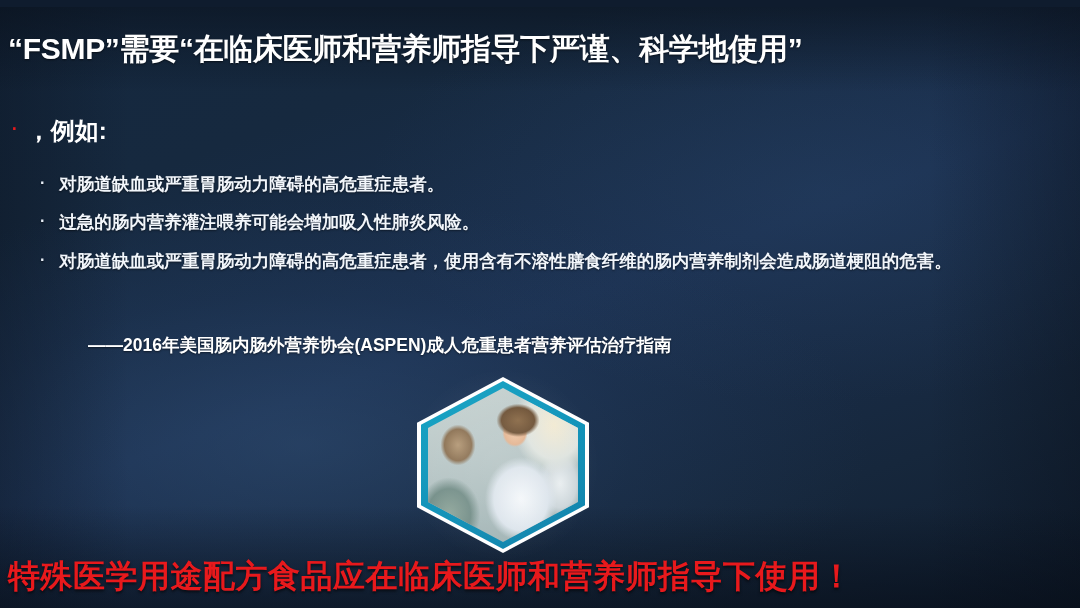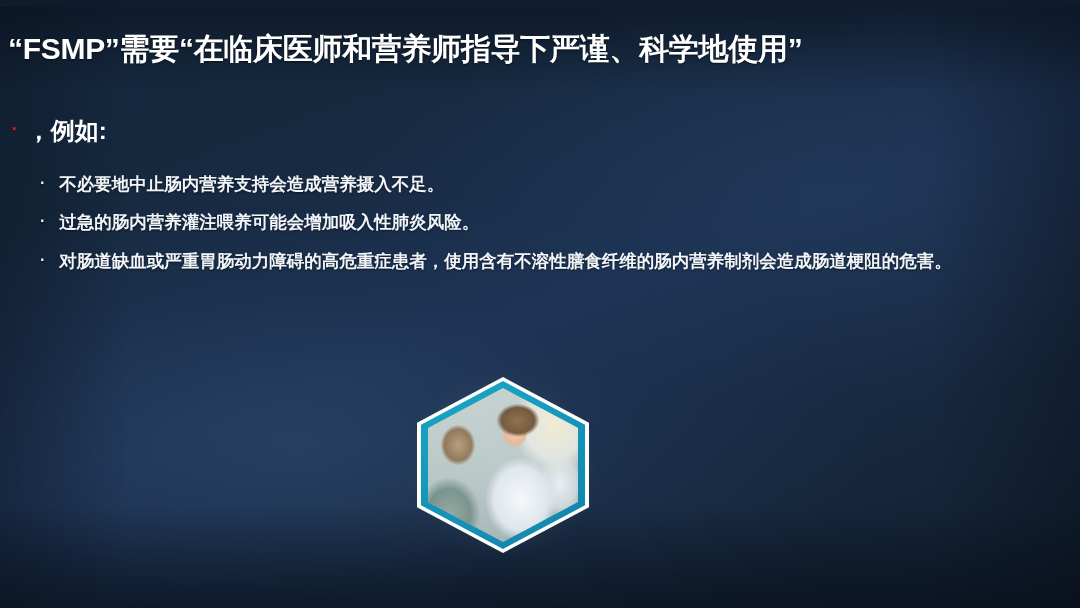--- a/index.html
+++ b/index.html
@@ -189,37 +189,39 @@
 
   <div class="lead-row">
     <span class="lead-dot">·</span>
     <span class="lead-white">，例如:</span>
   </div>
 
   <div class="sublist">
 
     <div class="sub-item">
       <span class="marker">·</span>
-      <span class="text">不必要地中止肠内营养支持会造成营养摄入不足。</span>
+      <span class="text">对肠道缺血或严重胃肠动力障碍的高危重症患者。</span>
     </div>
 
     <div class="sub-item">
       <span class="marker">·</span>
       <span class="text">过急的肠内营养灌注喂养可能会增加吸入性肺炎风险。</span>
     </div>
 
     <div class="sub-item wide">
       <span class="marker">·</span>
       <span class="text">对肠道缺血或严重胃肠动力障碍的高危重症患者，使用含有不溶性膳食纤维的肠内营养制剂会造成肠道梗阻的危害。</span>
     </div>
 
   </div>
 
+  <div class="citation">——2016年美国肠内肠外营养协会(ASPEN)成人危重患者营养评估治疗指南</div>
 
   <div class="hex-wrap">
     <div class="hex hex-outer"></div>
     <div class="hex hex-ring"></div>
     <div class="hex hex-inner"></div>
     <div class="hex-glow"></div>
   </div>
 
+  <div class="banner">特殊医学用途配方食品应在临床医师和营养师指导下使用！</div>
 
 </div>
 
 </body></html>

